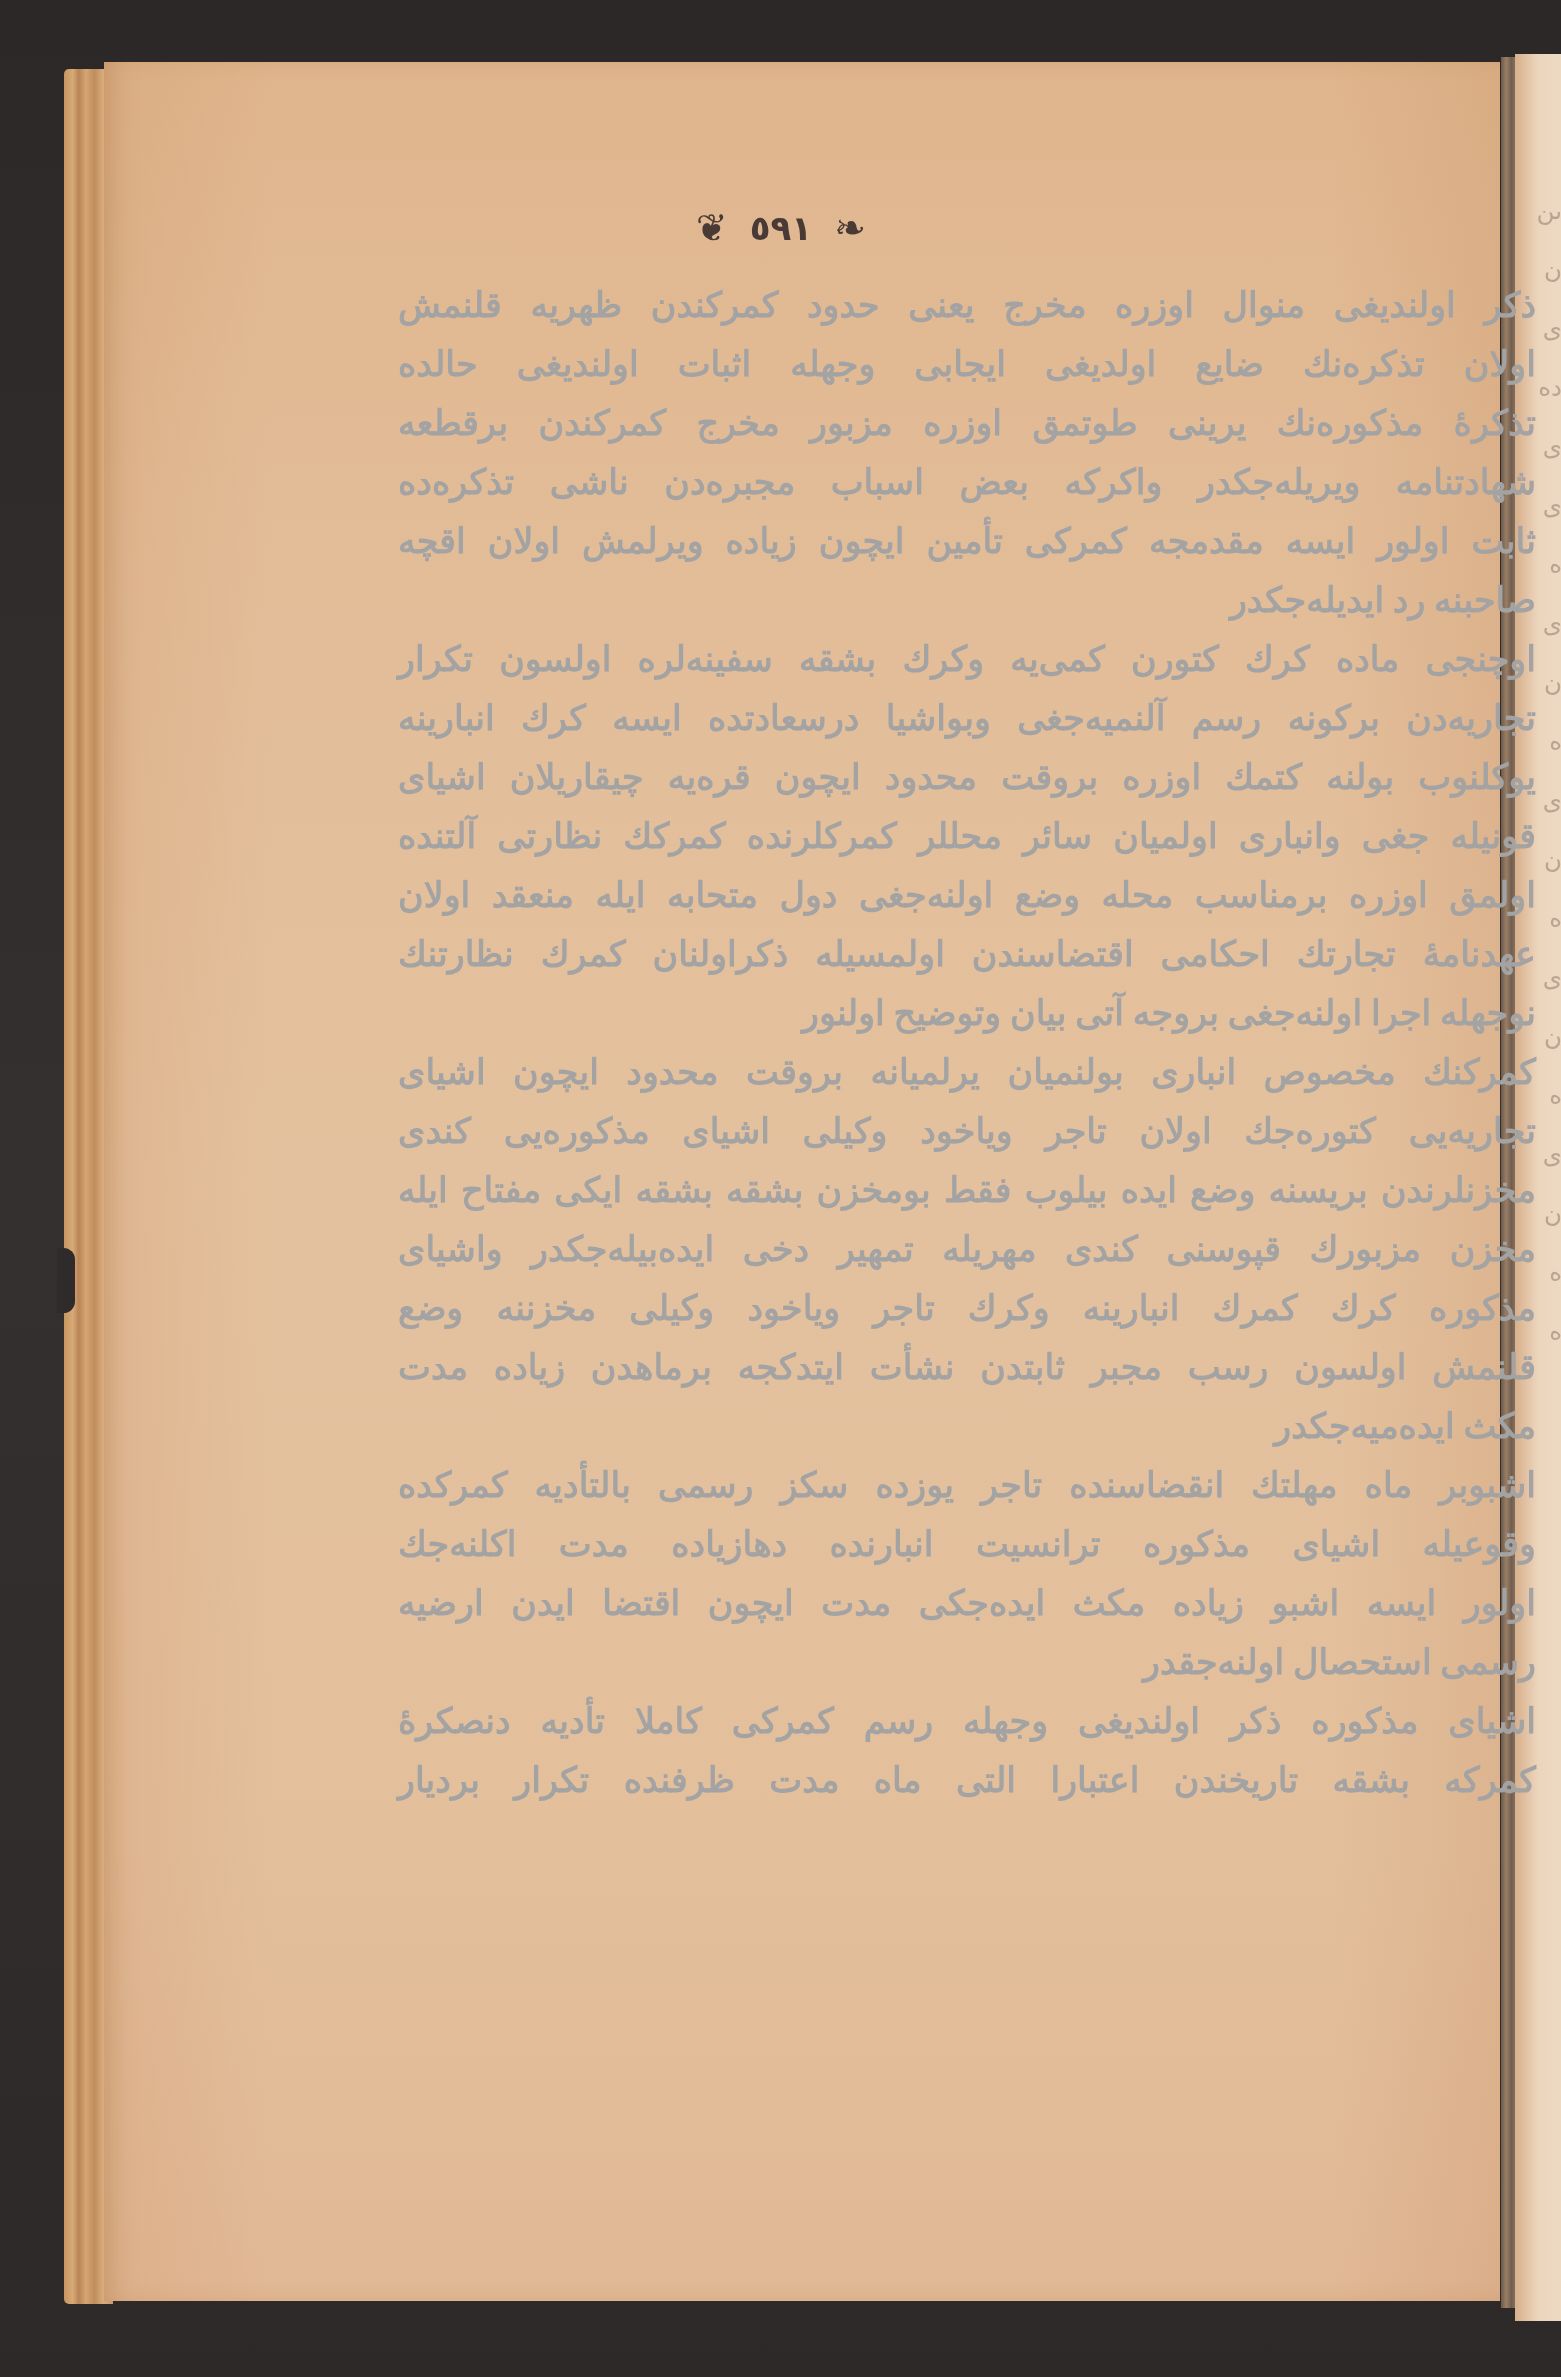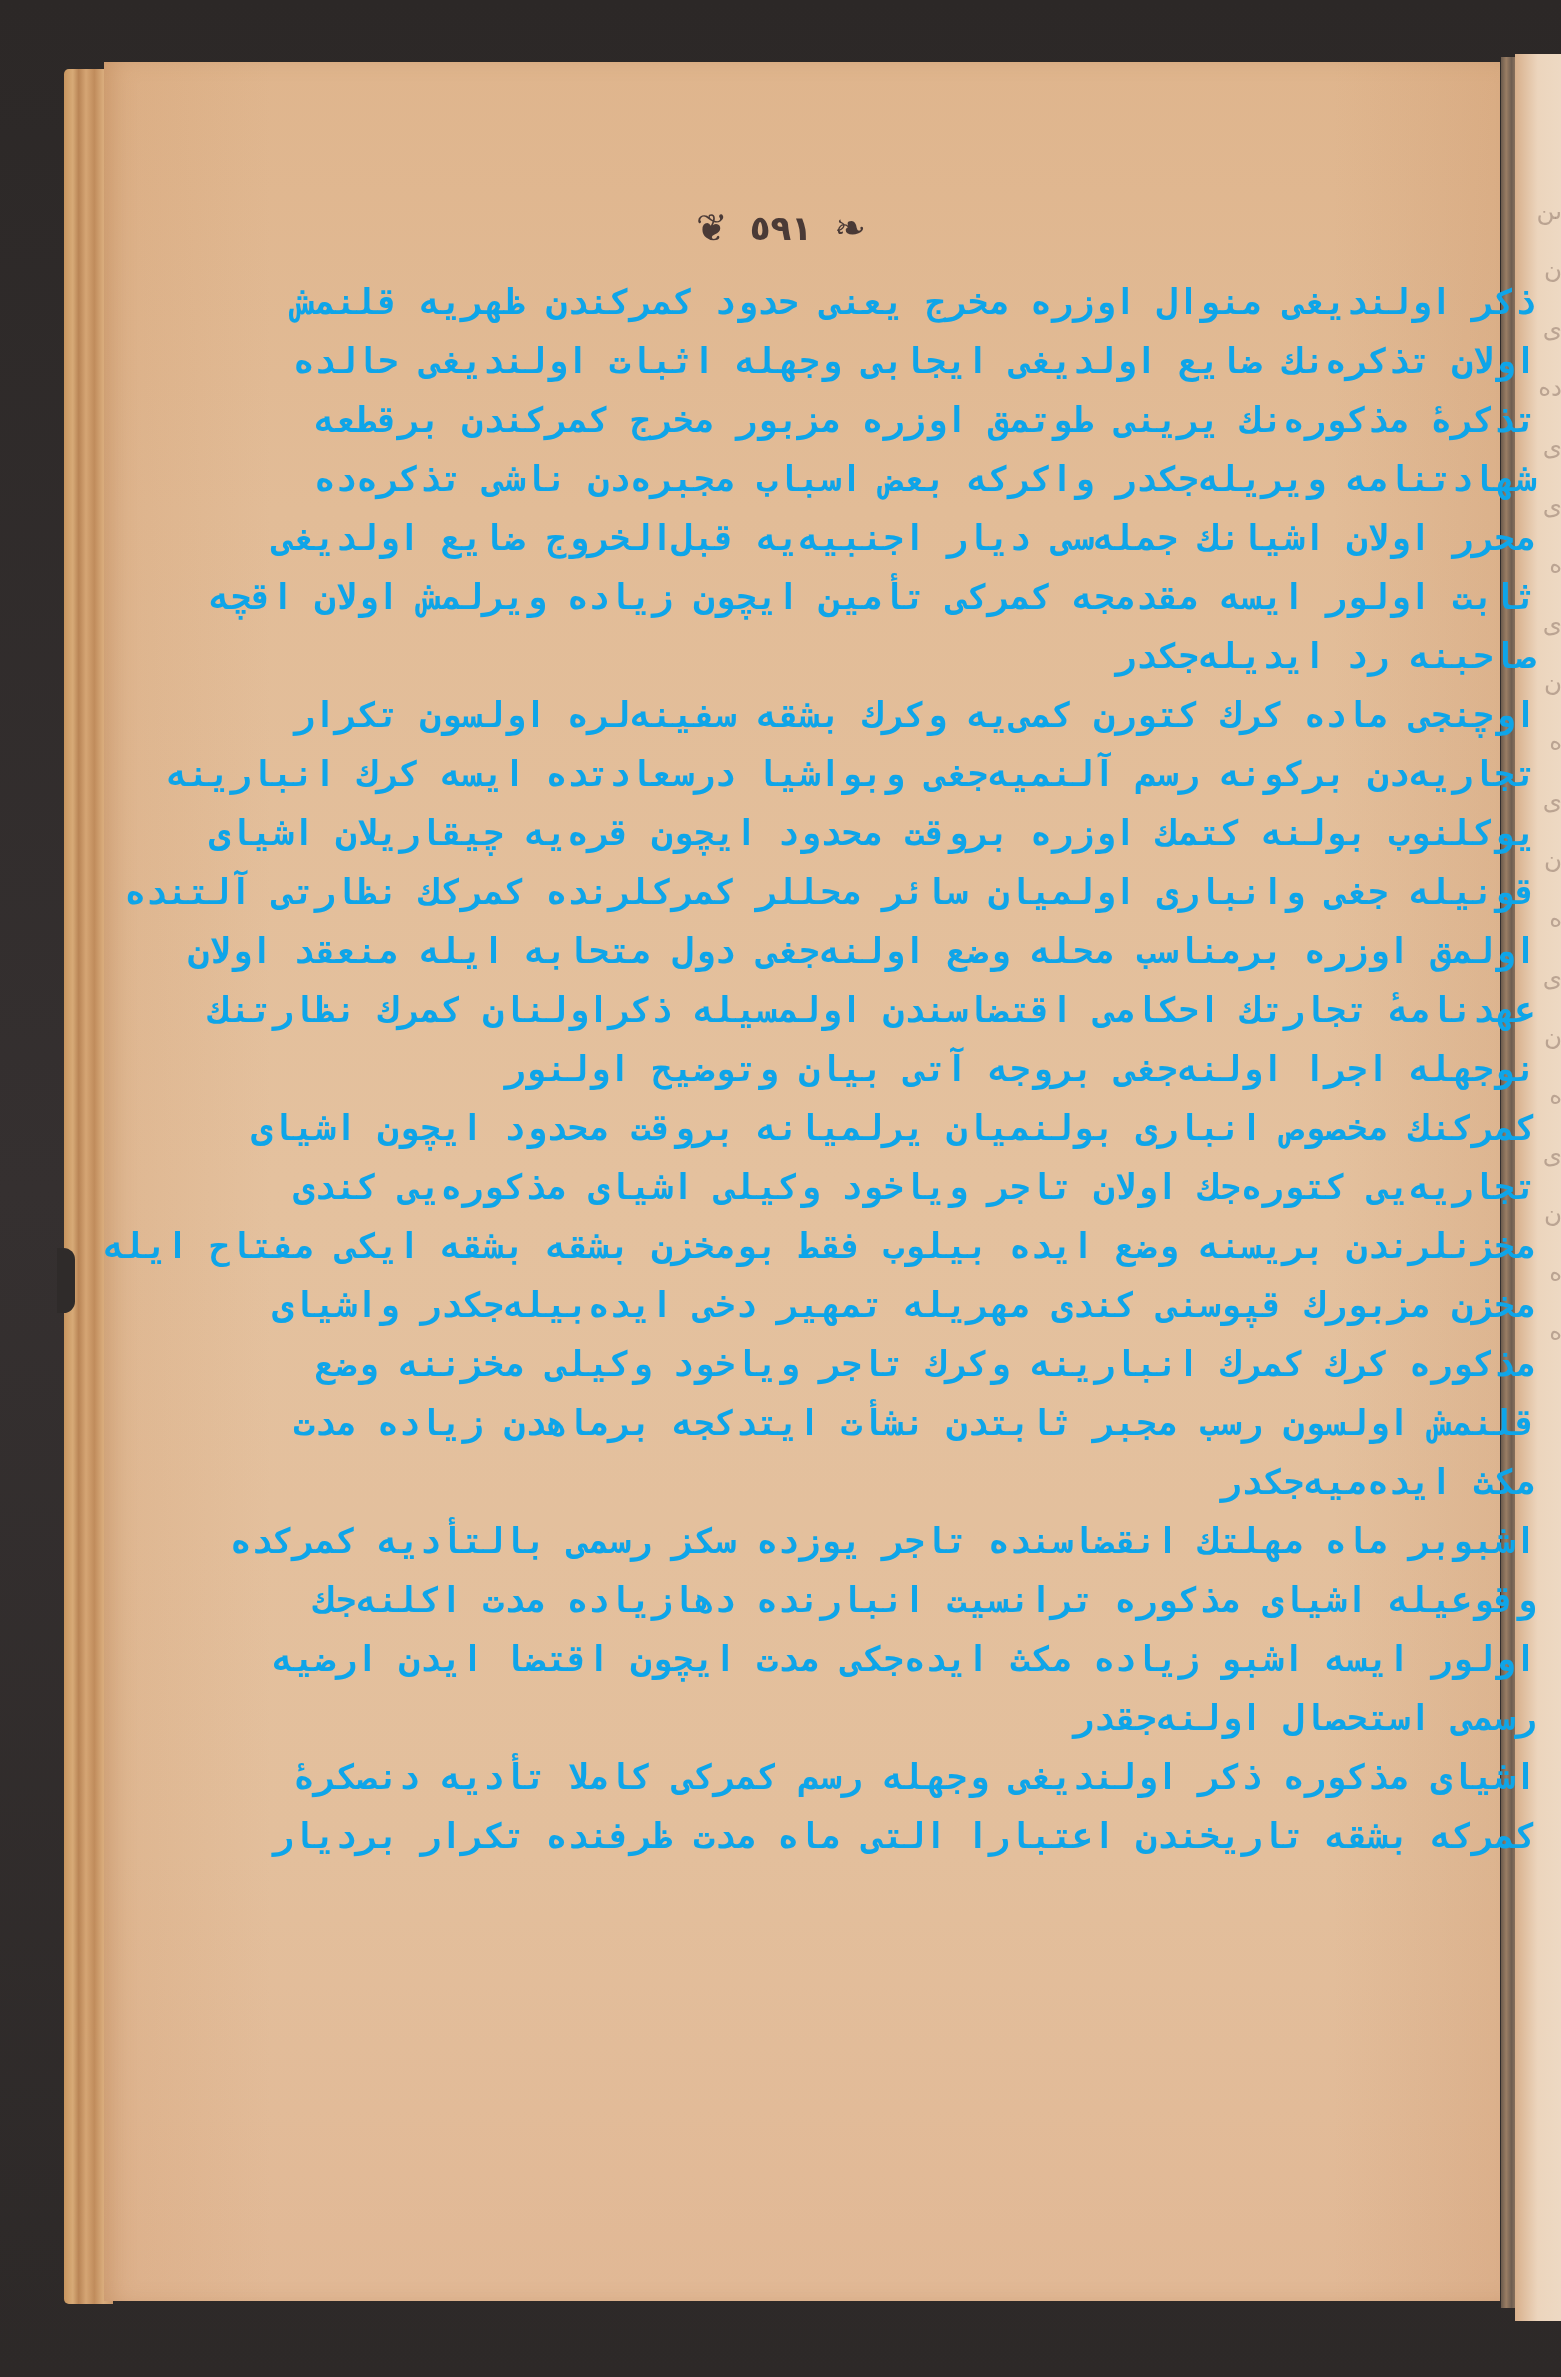--- a/index.html
+++ b/index.html
@@ -112,22 +112,22 @@
       font-weight: bold;
       letter-spacing: 3.3px;
     }
     
     .text-block {
       position: absolute;
       left: 398px;
       top: 276px;
       width: 1138px;
       direction: rtl;
-      color: #0ea5e9;
-      font-family: Liberation Mono, monospace;
+      color: #a3a3a3;
+      font-family: Liberation Serif, serif;
       font-size: 35px;
       font-weight: bold;
     }
     .line {
       display: block;
       height: 59px;
       line-height: 59px;
       white-space: nowrap;
       text-align: justify;
       text-align-last: justify;
@@ -174,21 +174,20 @@
   <span class="ornament">❦</span>
   <span class="num">٥٩١</span>
   <span class="ornament">❧</span>
 </div>
 
 <div class="text-block" id="text-block">
   <span class="line">ذكر اولنديغى منوال اوزره مخرج يعنى حدود كمركندن ظهريه قلنمش</span>
   <span class="line">اولان تذكره‌نك ضايع اولديغى ايجابى وجهله اثبات اولنديغى حالده</span>
   <span class="line">تذكرهٔ مذكوره‌نك يرينى طوتمق اوزره مزبور مخرج كمركندن برقطعه</span>
   <span class="line">شهادتنامه ويريله‌جكدر واكركه بعض اسباب مجبره‌دن ناشى تذكره‌ده</span>
-  <span class="line">محرر اولان اشيانك جمله‌سى ديار اجنبيه‌يه قبل‌الخروج ضايع اولديغى</span>
   <span class="line">ثابت اولور ايسه مقدمجه كمركى تأمين ايچون زياده ويرلمش اولان اقچه</span>
   <span class="line short">صاحبنه رد ايديله‌جكدر</span>
   <span class="line">اوچنجى ماده كرك كتورن كمى‌يه وكرك بشقه سفينه‌لره اولسون تكرار</span>
   <span class="line">تجاريه‌دن بركونه رسم آلنميه‌جغى وبواشيا درسعادتده ايسه كرك انبارينه</span>
   <span class="line">يوكلنوب بولنه كتمك اوزره بروقت محدود ايچون قره‌يه چيقاريلان اشياى</span>
   <span class="line">قونيله جغى وانبارى اولميان سائر محللر كمركلرنده كمركك نظارتى آلتنده</span>
   <span class="line">اولمق اوزره برمناسب محله وضع اولنه‌جغى دول متحابه ايله منعقد اولان</span>
   <span class="line">عهدنامهٔ تجارتك احكامى اقتضاسندن اولمسيله ذكراولنان كمرك نظارتنك</span>
   <span class="line short">نوجهله اجرا اولنه‌جغى بروجه آتى بيان وتوضيح اولنور</span>
   <span class="line">كمركنك مخصوص انبارى بولنميان يرلميانه بروقت محدود ايچون اشياى</span>

